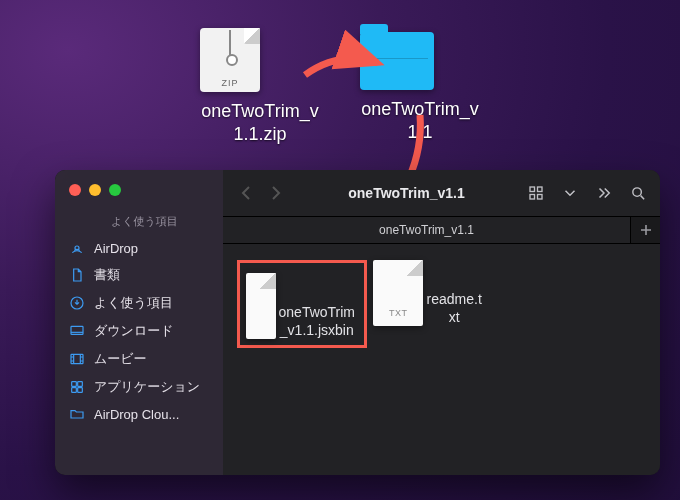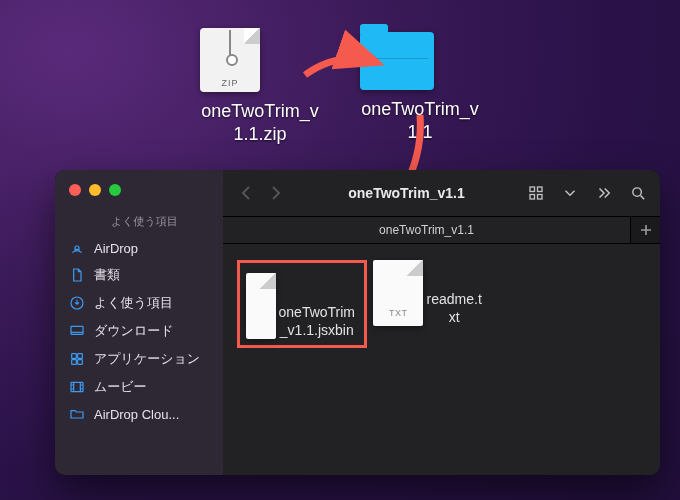--- a/index.html
+++ b/index.html
@@ -148,36 +148,36 @@
           <svg viewBox="0 0 24 24" fill="none" stroke="currentColor" stroke-width="1.8">
             <rect x="3" y="5" width="18" height="12" rx="1"></rect>
             <path d="M3 14h18"></path>
           </svg>
         </span>
       <span class="side-label">ダウンロード</span>
     </div>
     <div class="side-item">
       <span class="sicon">
           <svg viewBox="0 0 24 24" fill="none" stroke="currentColor" stroke-width="1.8">
+            <rect x="3" y="5" width="18" height="14" rx="1"></rect>
+            <path d="M7 5v14M17 5v14M3 9h4M3 15h4M17 9h4M17 15h4"></path>
+          </svg>
+        </span>
+      <span class="side-label">ムービー</span>
+    </div>
+    <div class="side-item">
+      <span class="sicon">
+          <svg viewBox="0 0 24 24" fill="none" stroke="currentColor" stroke-width="1.8">
             <rect x="4" y="4" width="7" height="7" rx="1"></rect>
             <rect x="13" y="4" width="7" height="7" rx="1"></rect>
             <rect x="4" y="13" width="7" height="7" rx="1"></rect>
             <rect x="13" y="13" width="7" height="7" rx="1"></rect>
           </svg>
         </span>
       <span class="side-label">アプリケーション</span>
-    </div>
-    <div class="side-item">
-      <span class="sicon">
-          <svg viewBox="0 0 24 24" fill="none" stroke="currentColor" stroke-width="1.8">
-            <rect x="3" y="5" width="18" height="14" rx="1"></rect>
-            <path d="M7 5v14M17 5v14M3 9h4M3 15h4M17 9h4M17 15h4"></path>
-          </svg>
-        </span>
-      <span class="side-label">ムービー</span>
     </div>
     <div class="side-item">
       <span class="sicon">
           <svg viewBox="0 0 24 24" fill="none" stroke="currentColor" stroke-width="1.8">
             <path d="M3 7h6l2 2h10v9H3z"></path>
           </svg>
         </span>
       <span class="side-label">AirDrop Clou...</span>
     </div>
   </div>

